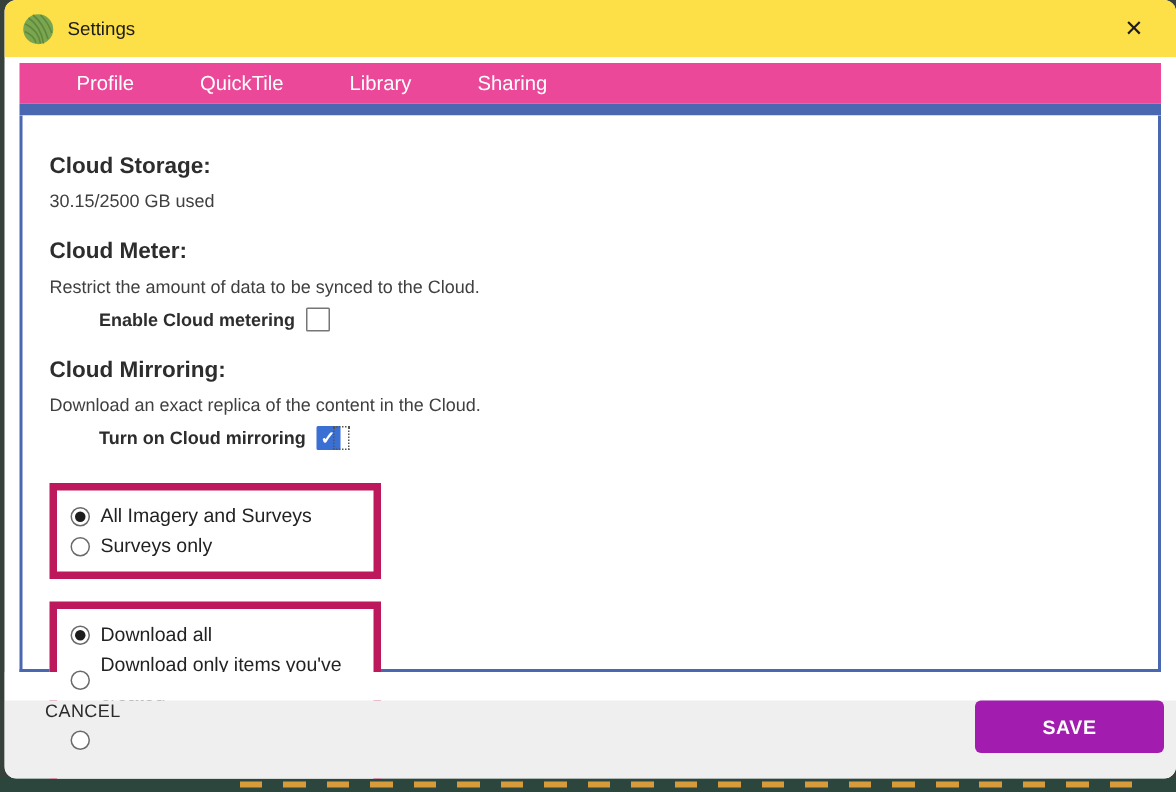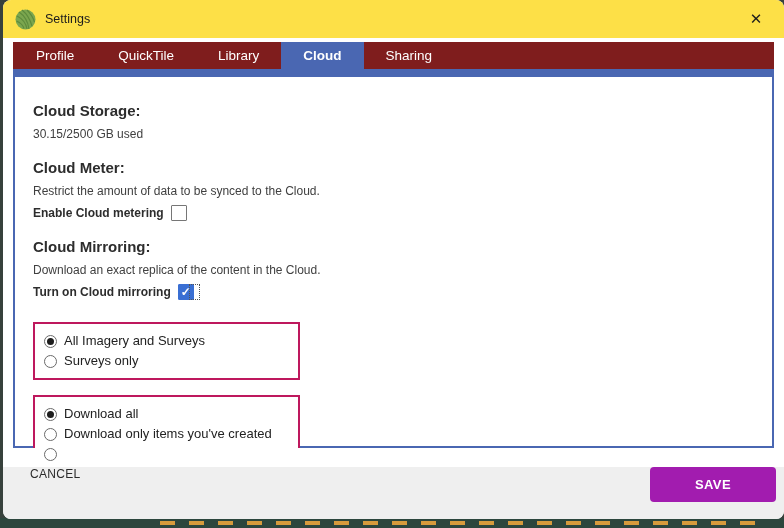--- a/index.html
+++ b/index.html
@@ -29,51 +29,51 @@
   }
   .app-logo { width: 21px; height: 21px; flex: 0 0 auto; }
   .title-text { font-size: 12.5px; color: #1c1c1c; margin-left: 9px; }
   .titlebar-spacer { flex: 1; }
   .close-btn {
     width: 32px; height: 28px; display: flex; align-items: center; justify-content: center;
     font-size: 15px; color: #1c1c1c; cursor: pointer;
   }
   .tabs-wrap { margin: 4px 10px 0 10px; flex: 0 0 auto; }
   .tab-bar {
-    background: #7f1d1d; height: 27px; display: flex; padding-left: 1px;
+    background: #ec4899; height: 27px; display: flex; padding-left: 16px;
   }
   .tab {
     line-height: 27px; padding: 0 22px; color: #ffffff; font-size: 13.5px; cursor: pointer;
   }
   .tab.active { background: #4a67b2; font-weight: bold; }
   .tab-strip { height: 8px; background: #4a67b2; }
   .content {
     margin: 0 10px; flex: 0 0 auto; height: 371px; background: #ffffff;
     border-left: 2px solid #4a67b2; border-right: 2px solid #4a67b2; border-bottom: 2px solid #4a67b2;
     padding: 24px 18px 0 18px;
   }
   .section-heading { font-size: 15px; font-weight: bold; color: #2d2d2d; line-height: 20px; }
   .body-text { font-size: 12px; color: #404040; line-height: 16px; margin-top: 5px; }
-  .check-row { display: flex; align-items: center; margin-top: 6px; }
+  .check-row { display: flex; align-items: center; margin-top: 6px; margin-left: 33px; }
   .check-label { font-size: 12px; font-weight: bold; color: #2d2d2d; }
   .checkbox {
     display: inline-block; width: 16px; height: 16px; margin-left: 7px;
     border: 1px solid #767676; background: #ffffff; border-radius: 1px;
     font-size: 12px; line-height: 14px; text-align: center; cursor: pointer;
   }
   .checkbox.checked {
     background: #3a6fd3; border-color: #3a6fd3; color: #ffffff; font-weight: bold;
   }
   .focus-box {
     display: inline-block; width: 11px; height: 16px; margin-left: -5px;
     border: 1px dotted #555; vertical-align: top;
   }
   .mt-14 { margin-top: 16px; }
   .group-box {
-    width: 267px; border: 2px solid #be185d; background: #ffffff;
+    width: 221px; border: 5px solid #be185d; background: #ffffff;
     padding: 7px 9px; margin-top: 22px;
   }
   .group-box + .group-box { margin-top: 15px; }
   .radio-row { display: flex; align-items: center; line-height: 20px; cursor: pointer; }
   .radio {
     width: 13px; height: 13px; border: 1px solid #6a6a6a; border-radius: 50%;
     margin-right: 7px; flex: 0 0 auto; position: relative; background: #fff;
   }
   .radio.selected::after {
     content: ""; position: absolute; left: 2px; top: 2px; width: 7px; height: 7px;
@@ -116,21 +116,20 @@
     <span class="title-text">Settings</span>
     <span class="titlebar-spacer"></span>
     <span class="close-btn">✕</span>
   </div>
 
   <div class="tabs-wrap">
     <div class="tab-bar">
         <div class="tab">Profile</div>
         <div class="tab">QuickTile</div>
         <div class="tab">Library</div>
-        <div class="tab active">Cloud</div>
         <div class="tab">Sharing</div>
       </div>
     <div class="tab-strip"></div>
   </div>
 
   <div class="content">
 
     <div class="section-heading">Cloud Storage:</div>
     <div class="body-text">30.15/2500 GB used</div>
 

